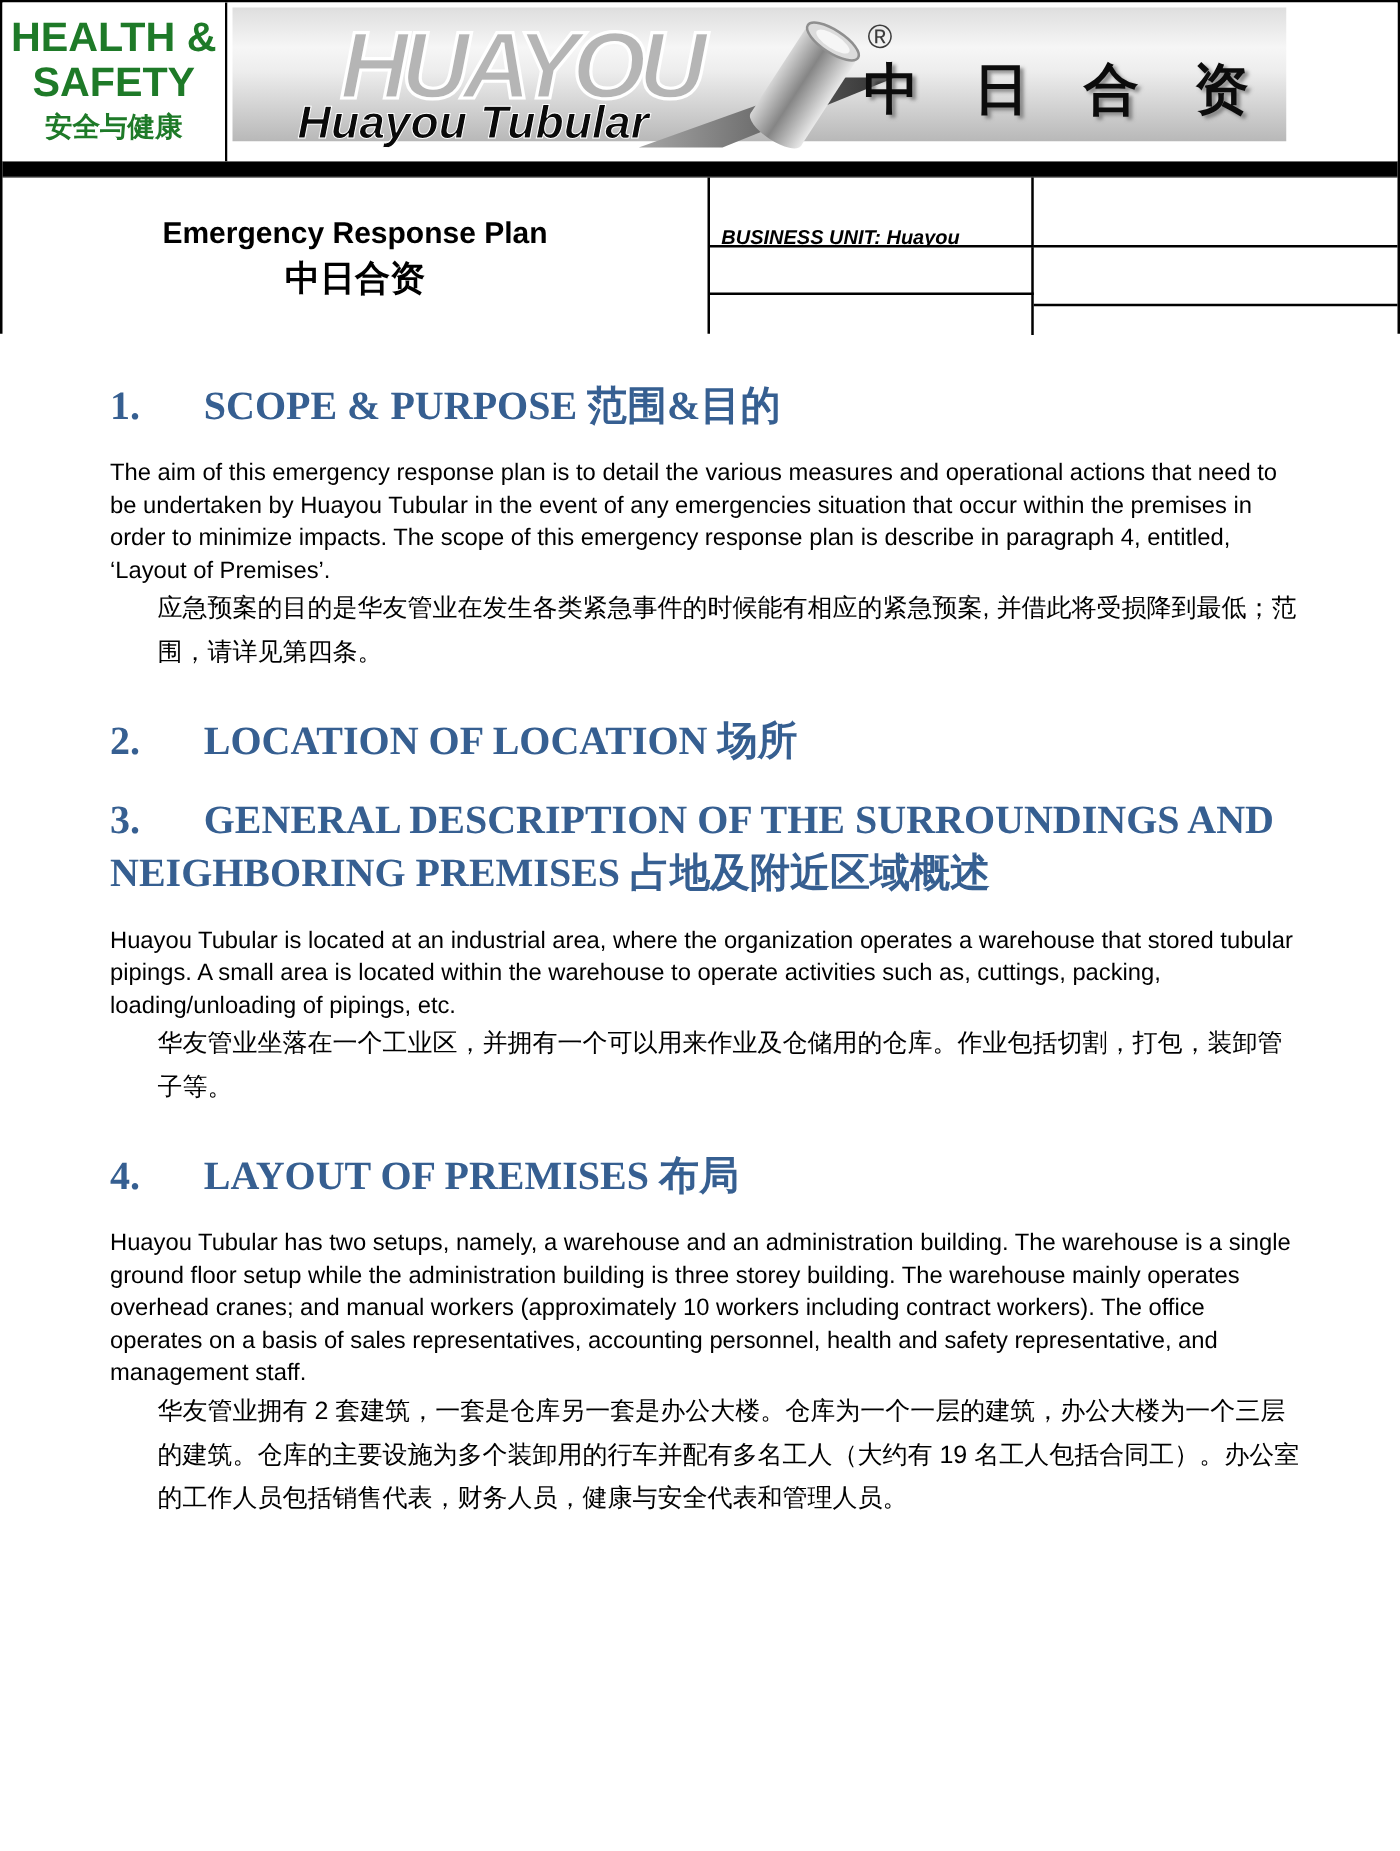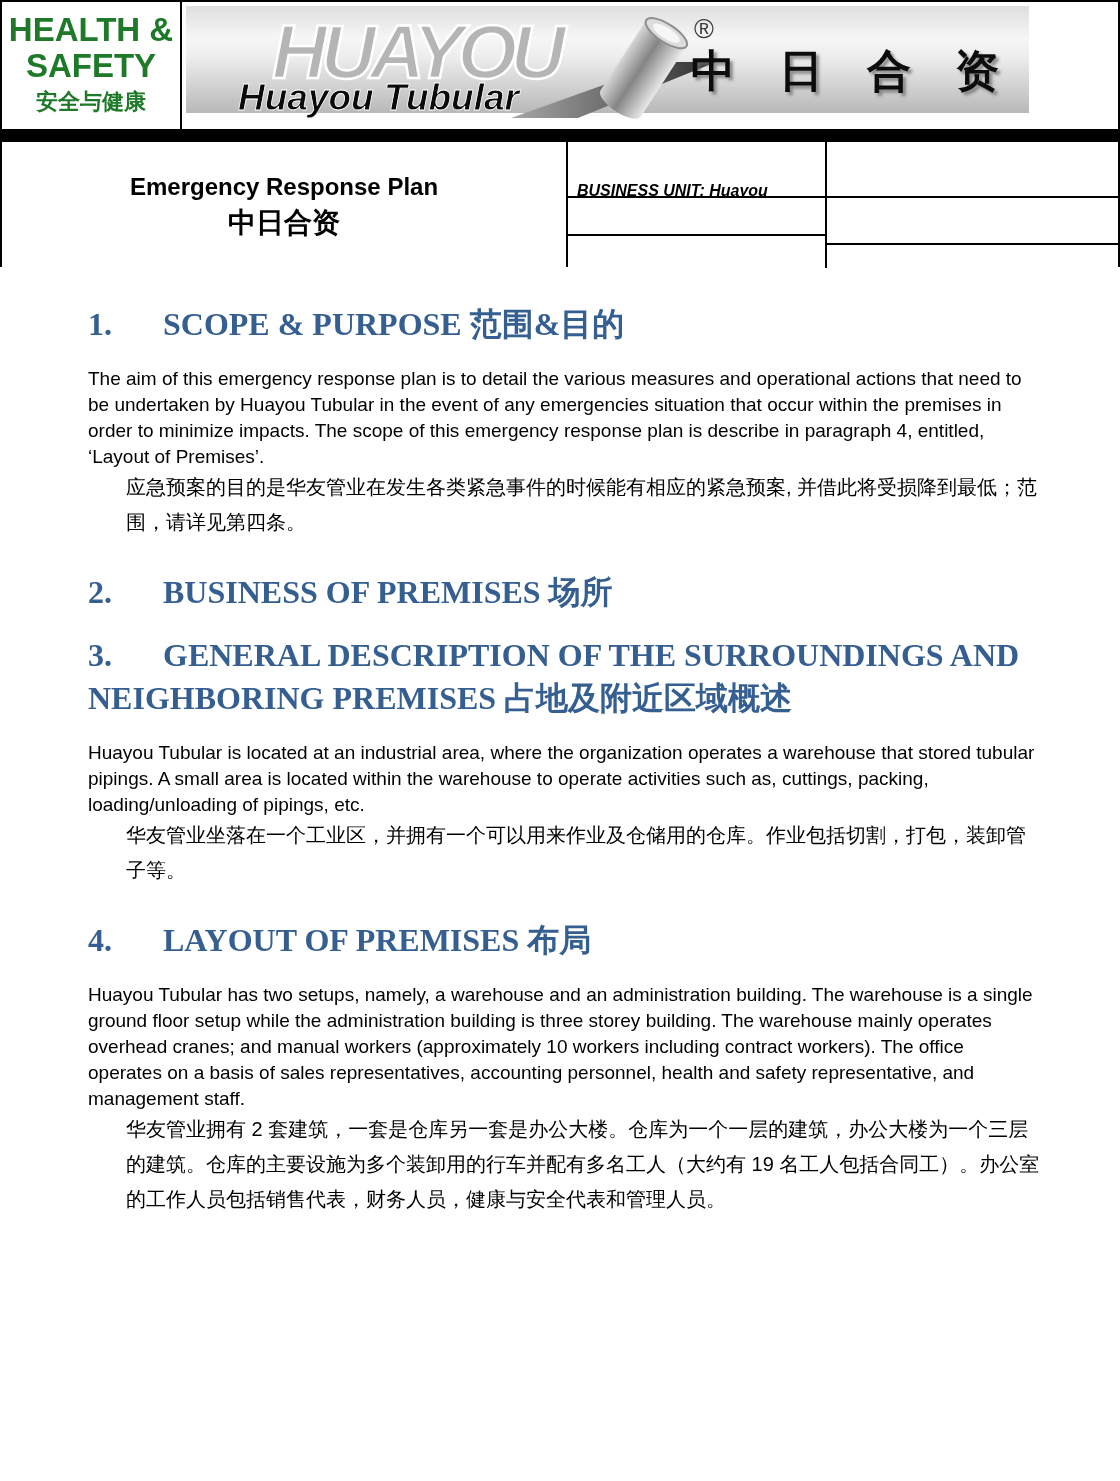--- a/index.html
+++ b/index.html
@@ -146,21 +146,21 @@
         <span class="sec-num">1.</span><span class="sec-title">SCOPE &amp; PURPOSE 范围&amp;目的</span>
       </div>
       <div class="para">
         <div class="en">The aim of this emergency response plan is to detail the various measures and operational actions that need to be undertaken by Huayou Tubular in the event of any emergencies situation that occur within the premises in order to minimize impacts. The scope of this emergency response plan is describe in paragraph 4, entitled, ‘Layout of Premises’.</div>
         <div class="zh">应急预案的目的是华友管业在发生各类紧急事件的时候能有相应的紧急预案, 并借此将受损降到最低；范围，请详见第四条。</div>
       </div>
     </div>
 
     <div class="section">
       <div class="section-heading">
-        <span class="sec-num">2.</span><span class="sec-title">BUSINESS OF PREMISES 场所</span>
+        <span class="sec-num">2.</span><span class="sec-title">LOCATION OF LOCATION 场所</span>
       </div>
     </div>
 
     <div class="section">
       <div class="section-heading">
         <span class="sec-num">3.</span><span class="sec-title">GENERAL DESCRIPTION OF THE SURROUNDINGS AND NEIGHBORING PREMISES 占地及附近区域概述</span>
       </div>
       <div class="para">
         <div class="en">Huayou Tubular is located at an industrial area, where the organization operates a warehouse that stored tubular pipings. A small area is located within the warehouse to operate activities such as, cuttings, packing, loading/unloading of pipings, etc.</div>
         <div class="zh">华友管业坐落在一个工业区，并拥有一个可以用来作业及仓储用的仓库。作业包括切割，打包，装卸管子等。</div>

